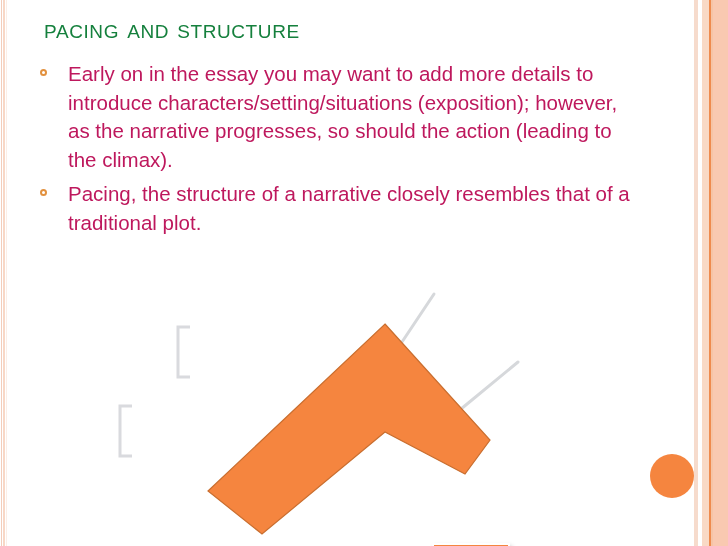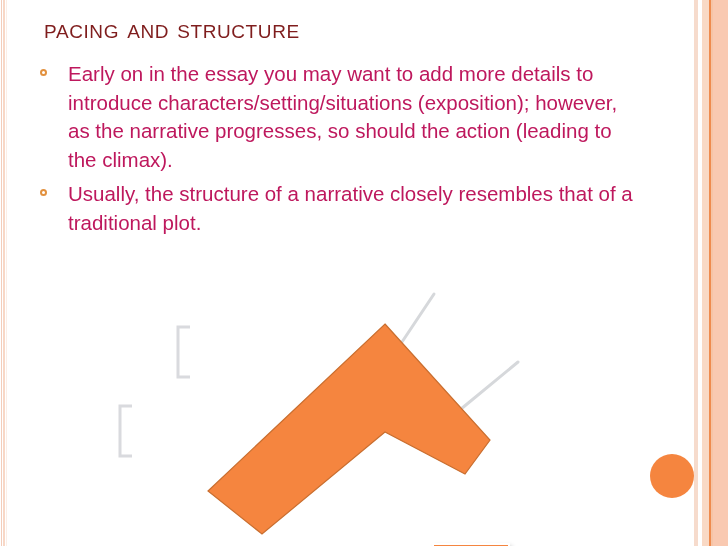--- a/index.html
+++ b/index.html
@@ -37,21 +37,21 @@
   .right-band-e  { left: 711px; width: 2px;  background: #f6c4a6; }
   .right-band-f  { left: 713px; width: 15px; background: #f9c9b1; }
 
   
   #title {
     position: absolute;
     left: 44px;
     top: 14px;
     font-size: 27px;
     letter-spacing: 0.6px;
-    color: #7f1d1d;
+    color: #15803d;
     font-variant: small-caps;
     text-transform: lowercase;
     white-space: nowrap;
   }
   #title::first-letter { font-size: 1em; }
 
   
   #body-list {
     position: absolute;
     left: 36px;
@@ -144,21 +144,21 @@
 
   <div id="body-list">
 
     <div class="bullet-row">
       <span class="bullet-marker"></span>
       <span class="bullet-text">Early on in the essay you may want to add more details to introduce characters/setting/situations (exposition); however, as the narrative progresses, so should the action (leading to the climax).</span>
     </div>
 
     <div class="bullet-row">
       <span class="bullet-marker"></span>
-      <span class="bullet-text">Usually, the structure of a narrative closely resembles that of a traditional plot.</span>
+      <span class="bullet-text">Pacing, the structure of a narrative closely resembles that of a traditional plot.</span>
     </div>
 
   </div>
 
   <div id="diagram">
 
     <svg id="diagram-svg" width="728" height="288" viewBox="0 0 728 288">
 
       <path d="M 190 69 L 178 69 L 178 119 L 190 119" fill="none" stroke="#d9dade" stroke-width="3"></path>
 

